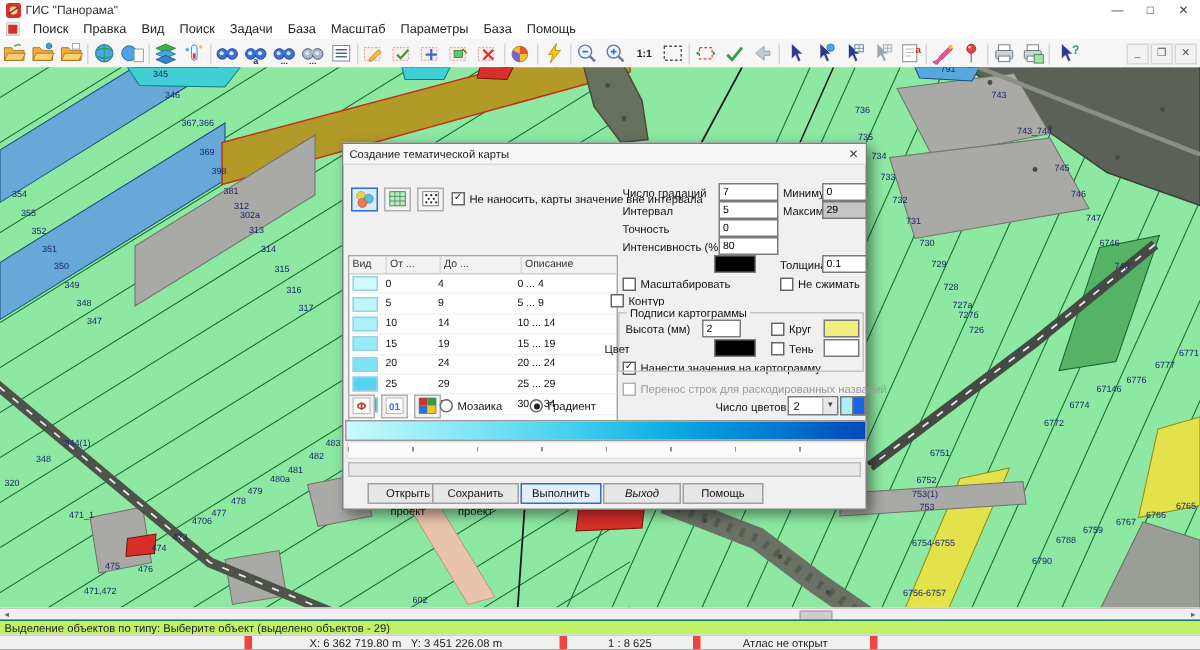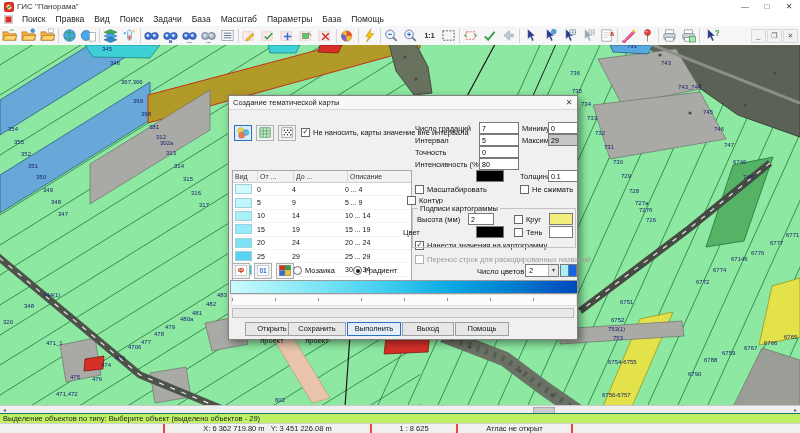--- a/index.html
+++ b/index.html
@@ -82,21 +82,21 @@
   .combo u{width:9px;text-decoration:none;background:#e8e8e8;border-left:1px solid #bbb;
      text-align:center;font-size:6px;line-height:11px;color:#444;}
   
   .hscroll{position:absolute;left:0;top:405px;width:800px;height:8px;background:#f0f0f0;border-top:1px solid #c8c8c8;}
   .harrow{position:absolute;top:0;width:9px;height:8px;font-size:5px;line-height:8px;text-align:center;color:#666;}
   .hthumb{position:absolute;left:533px;top:1px;width:20px;height:5px;background:#cdcdcd;border:1px solid #aaa;}
   .msgbar{position:absolute;left:0;top:413px;width:800px;height:10px;background:#bef264;
      border-top:1px solid #0f766e;font-size:7.5px;color:#222;line-height:10px;padding-left:3px;box-sizing:border-box;}
   .statusbar{position:absolute;left:0;top:423px;width:800px;height:10px;background:#f0f0f0;
      border-top:1px solid #cfcfcf;display:flex;font-size:7.5px;color:#222;}
-  .scell{border-right:2px solid #ef4444;line-height:9px;text-align:center;overflow:hidden;white-space:nowrap;}
+  .scell{border-right:5px solid #ef4444;line-height:9px;text-align:center;overflow:hidden;white-space:nowrap;}
 </style>
 </head>
 <body>
 
 <div class="win">
 
   <div class="titlebar">
     <span class="appico">
       <svg viewBox="0 0 10 10" width="10" height="10">
           <rect width="10" height="10" rx="2" fill="#d83028"></rect>
@@ -829,21 +829,21 @@
       </span>
       <span class="swatch" style="left: 331px; top: 140px; width: 7px; height: 11px; background: rgb(168, 240, 250);" id="ccs0"></span>
       <span class="swatch" style="left: 339px; top: 140px; width: 7px; height: 11px; background: rgb(21, 101, 232);" id="ccs1"></span>
     </div>
 
     <div class="band" id="gradBand" style="background: linear-gradient(90deg, rgb(202, 250, 253) 0%, rgb(157, 239, 248) 14%, rgb(110, 223, 243) 30%, rgb(60, 203, 238) 46%, rgb(18, 176, 229) 60%, rgb(3, 148, 218) 72%, rgb(2, 119, 204) 84%, rgb(0, 87, 194) 94%, rgb(0, 74, 188) 100%);"></div>
     <div class="ticks">
         <div></div>
       </div>
     <div class="pbar"></div>
-    <span id="dlgButtons"><span class="dbtn" style="left:16px;width:52px;">Открыть проект</span><span class="dbtn" style="left:59px;width:56px;">Сохранить проект</span><span class="dbtn def" style="left:118px;width:52px;">Выполнить</span><span class="dbtn" style="left:173px;width:50px;">Выход</span><span class="dbtn" style="left:226px;width:52px;">Помощь</span></span>
+    <span id="dlgButtons"><span class="dbtn" style="left:16px;width:52px;">Открыть проект</span><span class="dbtn" style="left:59px;width:56px;">Сохранить проект</span><span class="dbtn def" style="left:118px;width:52px;">Выполнить</span><span class="dbtn" style="left:173px;width:50px;font-style:italic;">Выход</span><span class="dbtn" style="left:226px;width:52px;">Помощь</span></span>
   </div>
 
   <div class="hscroll">
     <span class="harrow" style="left:0;">◄</span>
     <span class="hthumb"></span>
     <span class="harrow" style="left:791px;">►</span>
   </div>
 
   <div class="msgbar">
     <span>Выделение объектов по типу: Выберите объект (выделено объектов - 29)</span>

